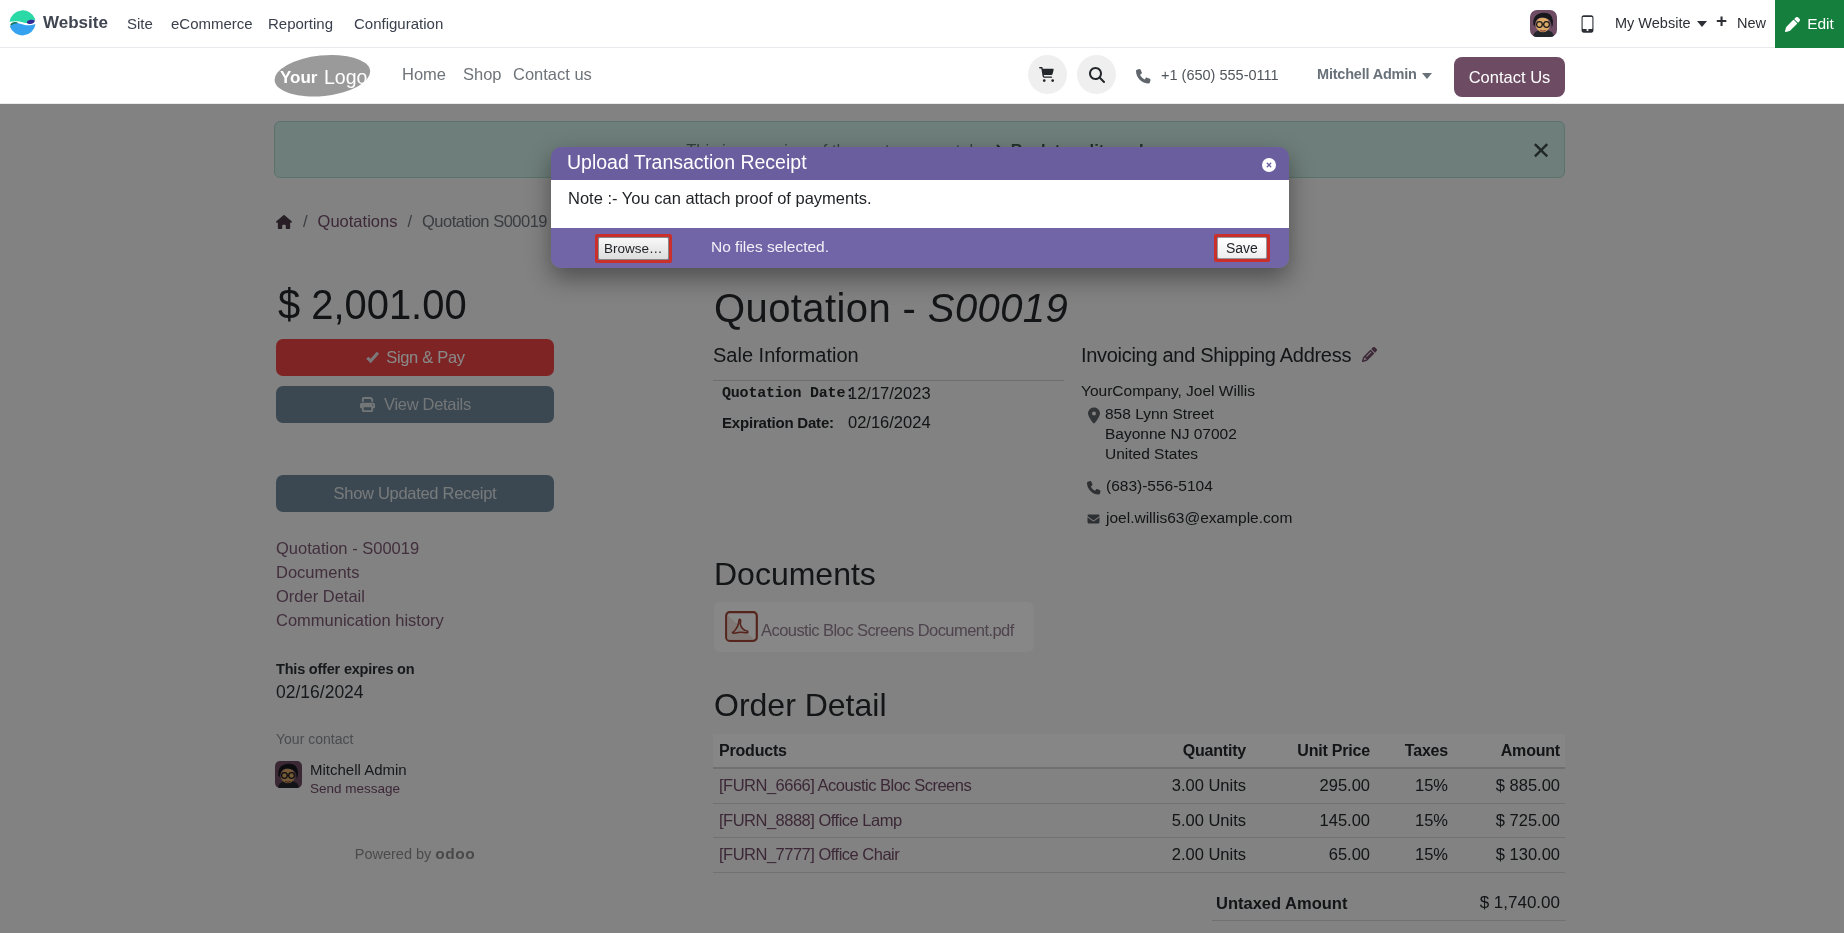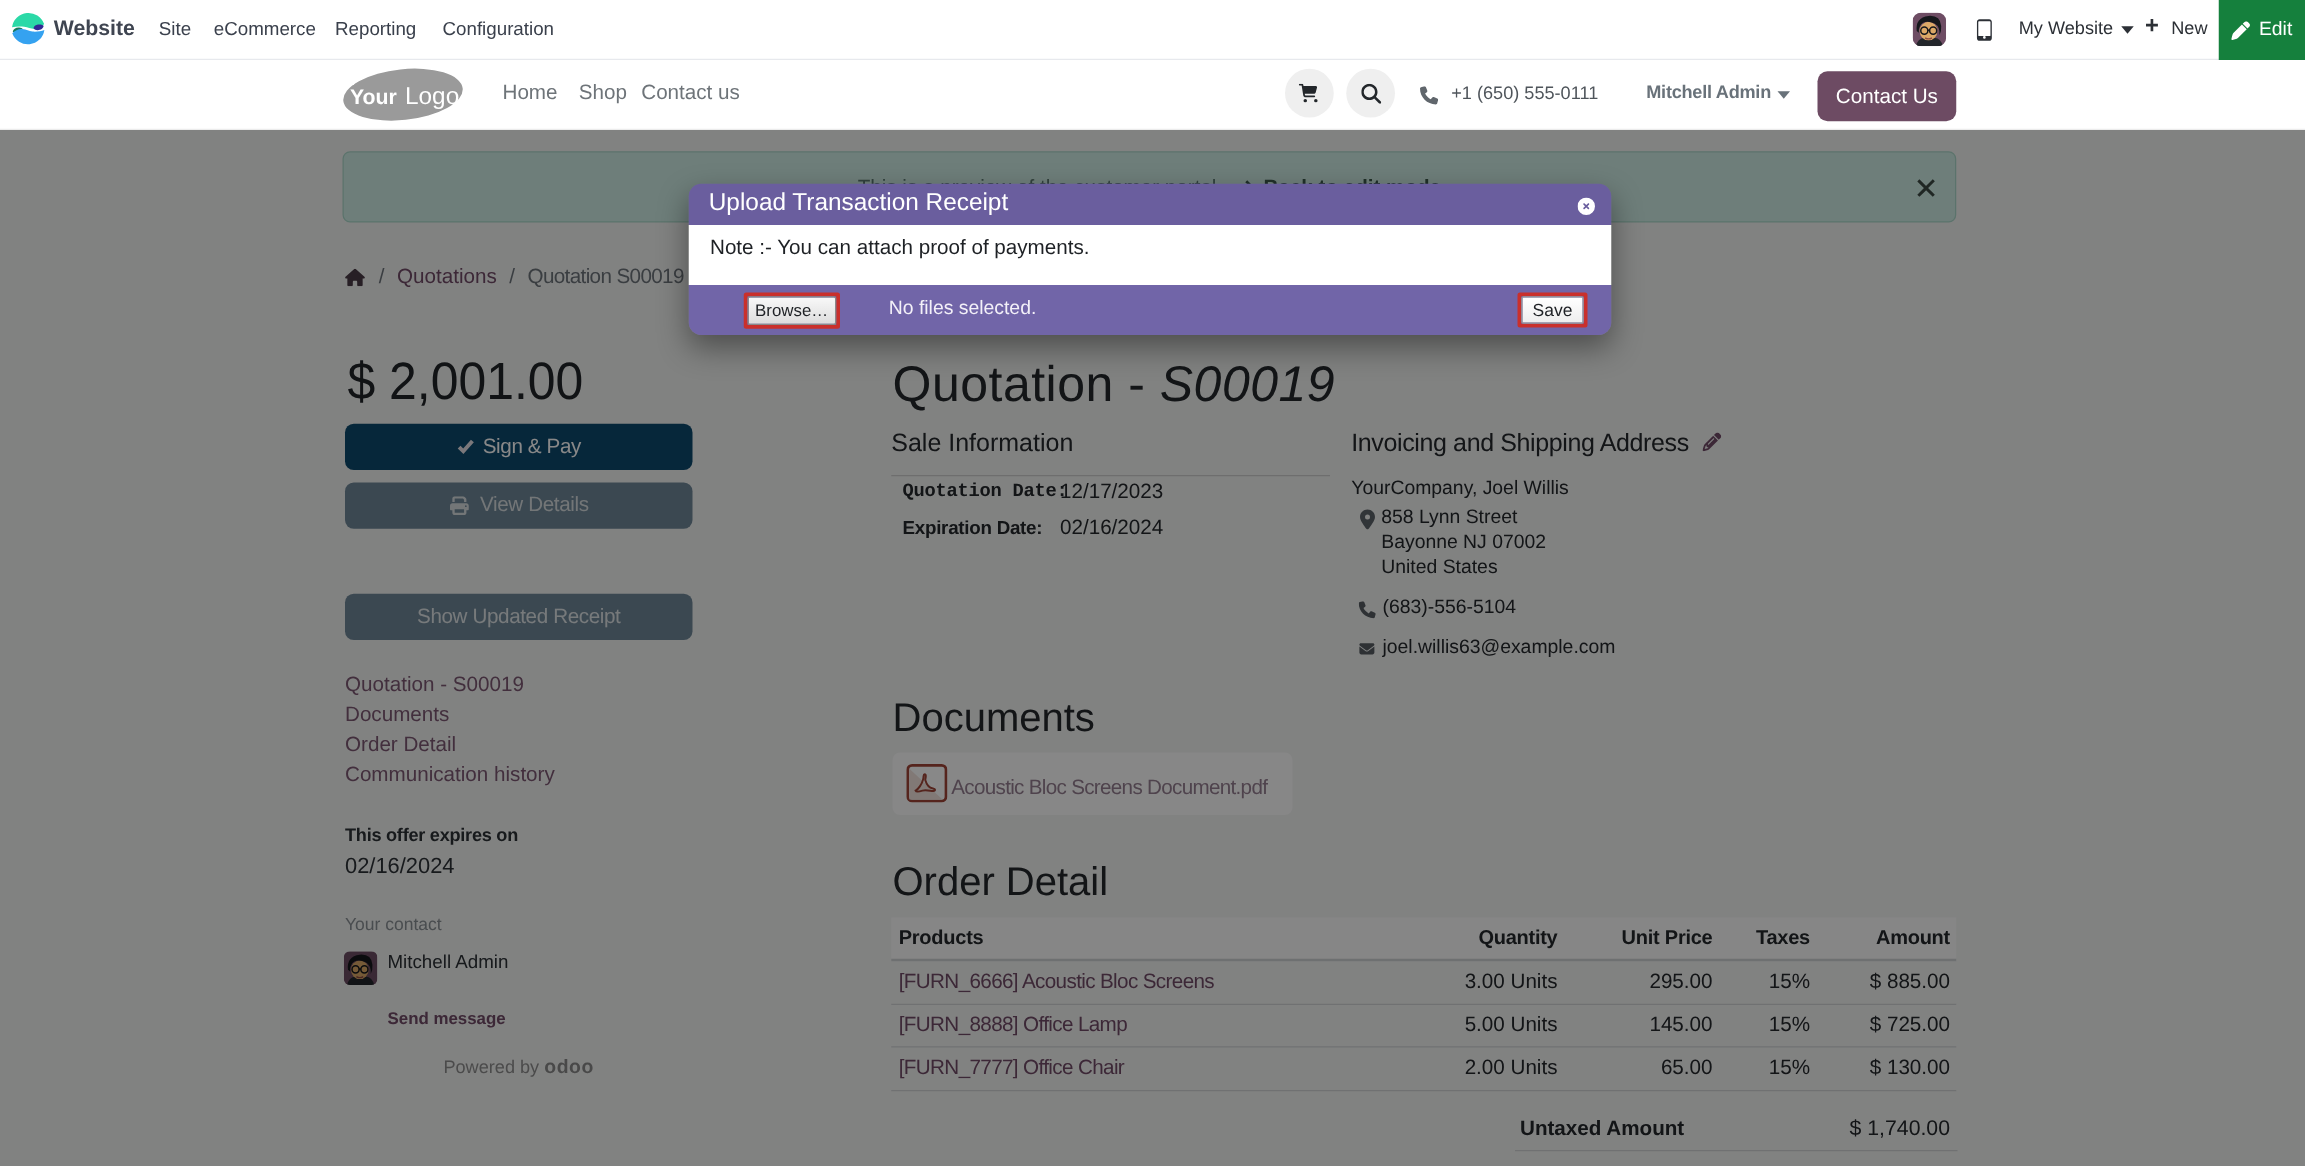--- a/index.html
+++ b/index.html
@@ -37,21 +37,21 @@
         <path fill="#4a3b46" d="M575.8 255.5c0 18-15 32.1-32 32.1l-32 0 .7 160.2c0 2.7-.2 5.4-.5 8.1l0 16.2c0 22.1-17.9 40-40 40l-16 0c-1.1 0-2.2 0-3.3-.1c-1.4 .1-2.8 .1-4.2 .1L416 512l-24 0c-22.1 0-40-17.9-40-40l0-24 0-64c0-17.7-14.3-32-32-32l-64 0c-17.7 0-32 14.3-32 32l0 64 0 24c0 22.1-17.9 40-40 40l-24 0-31.9 0c-1.5 0-3-.1-4.5-.2c-1.2 .1-2.4 .2-3.6 .2l-16 0c-22.1 0-40-17.9-40-40l0-112c0-.9 0-1.9 .1-2.8l0-69.7-32 0c-18 0-32-14-32-32.1c0-9 3-17 10-24L266.4 8c7-7 15-8 22-8s15 2 21 7L564.8 231.5c8 7 12 15 11 24z"></path>
       </svg>
     <span style="color:#6d747b; margin-right:10px;">/</span>
     <span style="color:#714B67;">Quotations</span>
     <span style="color:#6d747b; margin:0 10px;">/</span>
     <span style="color:#6d747b; letter-spacing:-0.5px;">Quotation S00019</span>
   </div>
 
   <div class="abs" style="left:278px; top:177px; font-size:42px; color:#212529; font-weight:500; transform:scaleX(0.95); transform-origin:left top;">$&nbsp;2,001.00</div>
 
-  <div class="abs" style="left:276px; top:235px; width:278px; height:37px; background:#0c4a6e; border-radius:7px; color:#fff; display:flex; align-items:center; justify-content:center; font-size:16.5px; letter-spacing:-0.3px;">
+  <div class="abs" style="left:276px; top:235px; width:278px; height:37px; background:#ef4444; border-radius:7px; color:#fff; display:flex; align-items:center; justify-content:center; font-size:16.5px; letter-spacing:-0.3px;">
     <svg width="15" height="13" viewBox="0 0 16 14" style="margin-right:6px;">
         <path fill="#e7e2e6" d="M1.2 8.4 L3.6 6.1 L5.9 8.4 L12.6 0.9 L15.1 3.0 L6.1 13.1 Z"></path>
       </svg>
     Sign &amp; Pay
   </div>
   <div class="abs" style="left:276px; top:282px; width:278px; height:37px; background:#6F8899; border-radius:7px; color:#d8dde0; display:flex; align-items:center; justify-content:center; font-size:16.5px; letter-spacing:-0.3px;">
     <svg width="17" height="15" viewBox="0 0 512 512" style="margin-right:8px;">
         <path fill="#d8dde0" d="M128 0C92.7 0 64 28.7 64 64l0 96 64 0 0-96 226.7 0L384 93.3l0 66.7 64 0 0-66.7c0-17-6.7-33.3-18.7-45.3L400 18.7C388 6.7 371.7 0 354.7 0L128 0zM384 352l0 32 0 64-256 0 0-64 0-16 0-16 256 0zm64 32l32 0c17.7 0 32-14.3 32-32l0-96c0-35.3-28.7-64-64-64L64 192c-35.3 0-64 28.7-64 64l0 96c0 17.7 14.3 32 32 32l32 0 0 64c0 35.3 28.7 64 64 64l256 0c35.3 0 64-28.7 64-64l0-64zM432 248a24 24 0 1 1 0 48 24 24 0 1 1 0-48z"></path>
       </svg>
     View Details
@@ -72,21 +72,21 @@
       <path d="M4 40 Q6 31 14 30 L26 30 Q34 31 36 40 Z" fill="#23262b"></path>
       <ellipse cx="19" cy="22" rx="10.5" ry="11" fill="#dca967"></ellipse>
       <path d="M5 22 Q3 6 19 4 Q33 3 34 16 Q34.5 22 32 27 Q33 17 26 13 Q14 8 9 16 Q7 19 7.5 24 Z" fill="#16181c"></path>
       <circle cx="14" cy="21.5" r="4.2" fill="none" stroke="#16181c" stroke-width="1.8"></circle>
       <circle cx="24.5" cy="21.5" r="4.2" fill="none" stroke="#16181c" stroke-width="1.8"></circle>
       <path d="M18 21 L20.5 21" stroke="#16181c" stroke-width="1.6"></path>
       <path d="M15 30 Q19 32.5 23 30" stroke="#8a4a42" stroke-width="1.7" fill="none"></path>
     </svg>
   </div>
   <div class="abs" style="left:310px; top:657px; font-size:15px; color:#2c3136;">Mitchell Admin</div>
-  <div class="abs" style="left:310px; top:703px; font-size:13.5px; color:#714B67; font-weight:700;">Send message</div>
+  <div class="abs" style="left:310px; top:677px; font-size:13.5px; color:#714B67; font-weight:400;">Send message</div>
 
   <div class="abs" style="left:276px; top:741px; width:278px; text-align:center; font-size:14.5px; color:#8d8d8d;">Powered by <b style="color:#8a8a8a; font-size:15.5px; letter-spacing:0.5px;">odoo</b></div>
 
   <div class="abs" style="left:714px; top:182px; font-size:40px; color:#24282c; font-weight:400; letter-spacing:0.4px;">Quotation - <i>S00019</i></div>
 
   <div class="abs" style="left:713px; top:240px; font-size:20px; color:#24282c; font-weight:400;">Sale Information</div>
   <div class="abs" style="left:713px; top:276px; width:351px; height:1px; background:#cfcfcf;"></div>
   <div class="abs" style="left:722px; top:281px; font-size:15px; letter-spacing:-0.2px; color:#24282c;font-family:Liberation Mono, monospace;"><b>Quotation Date:</b></div>
   <div class="abs" style="left:848px; top:280px; font-size:16.5px; color:#24282c;">12/17/2023</div>
   <div class="abs" style="left:722px; top:310px; font-size:15px; letter-spacing:-0.2px; color:#24282c;"><b>Expiration Date:</b></div>

